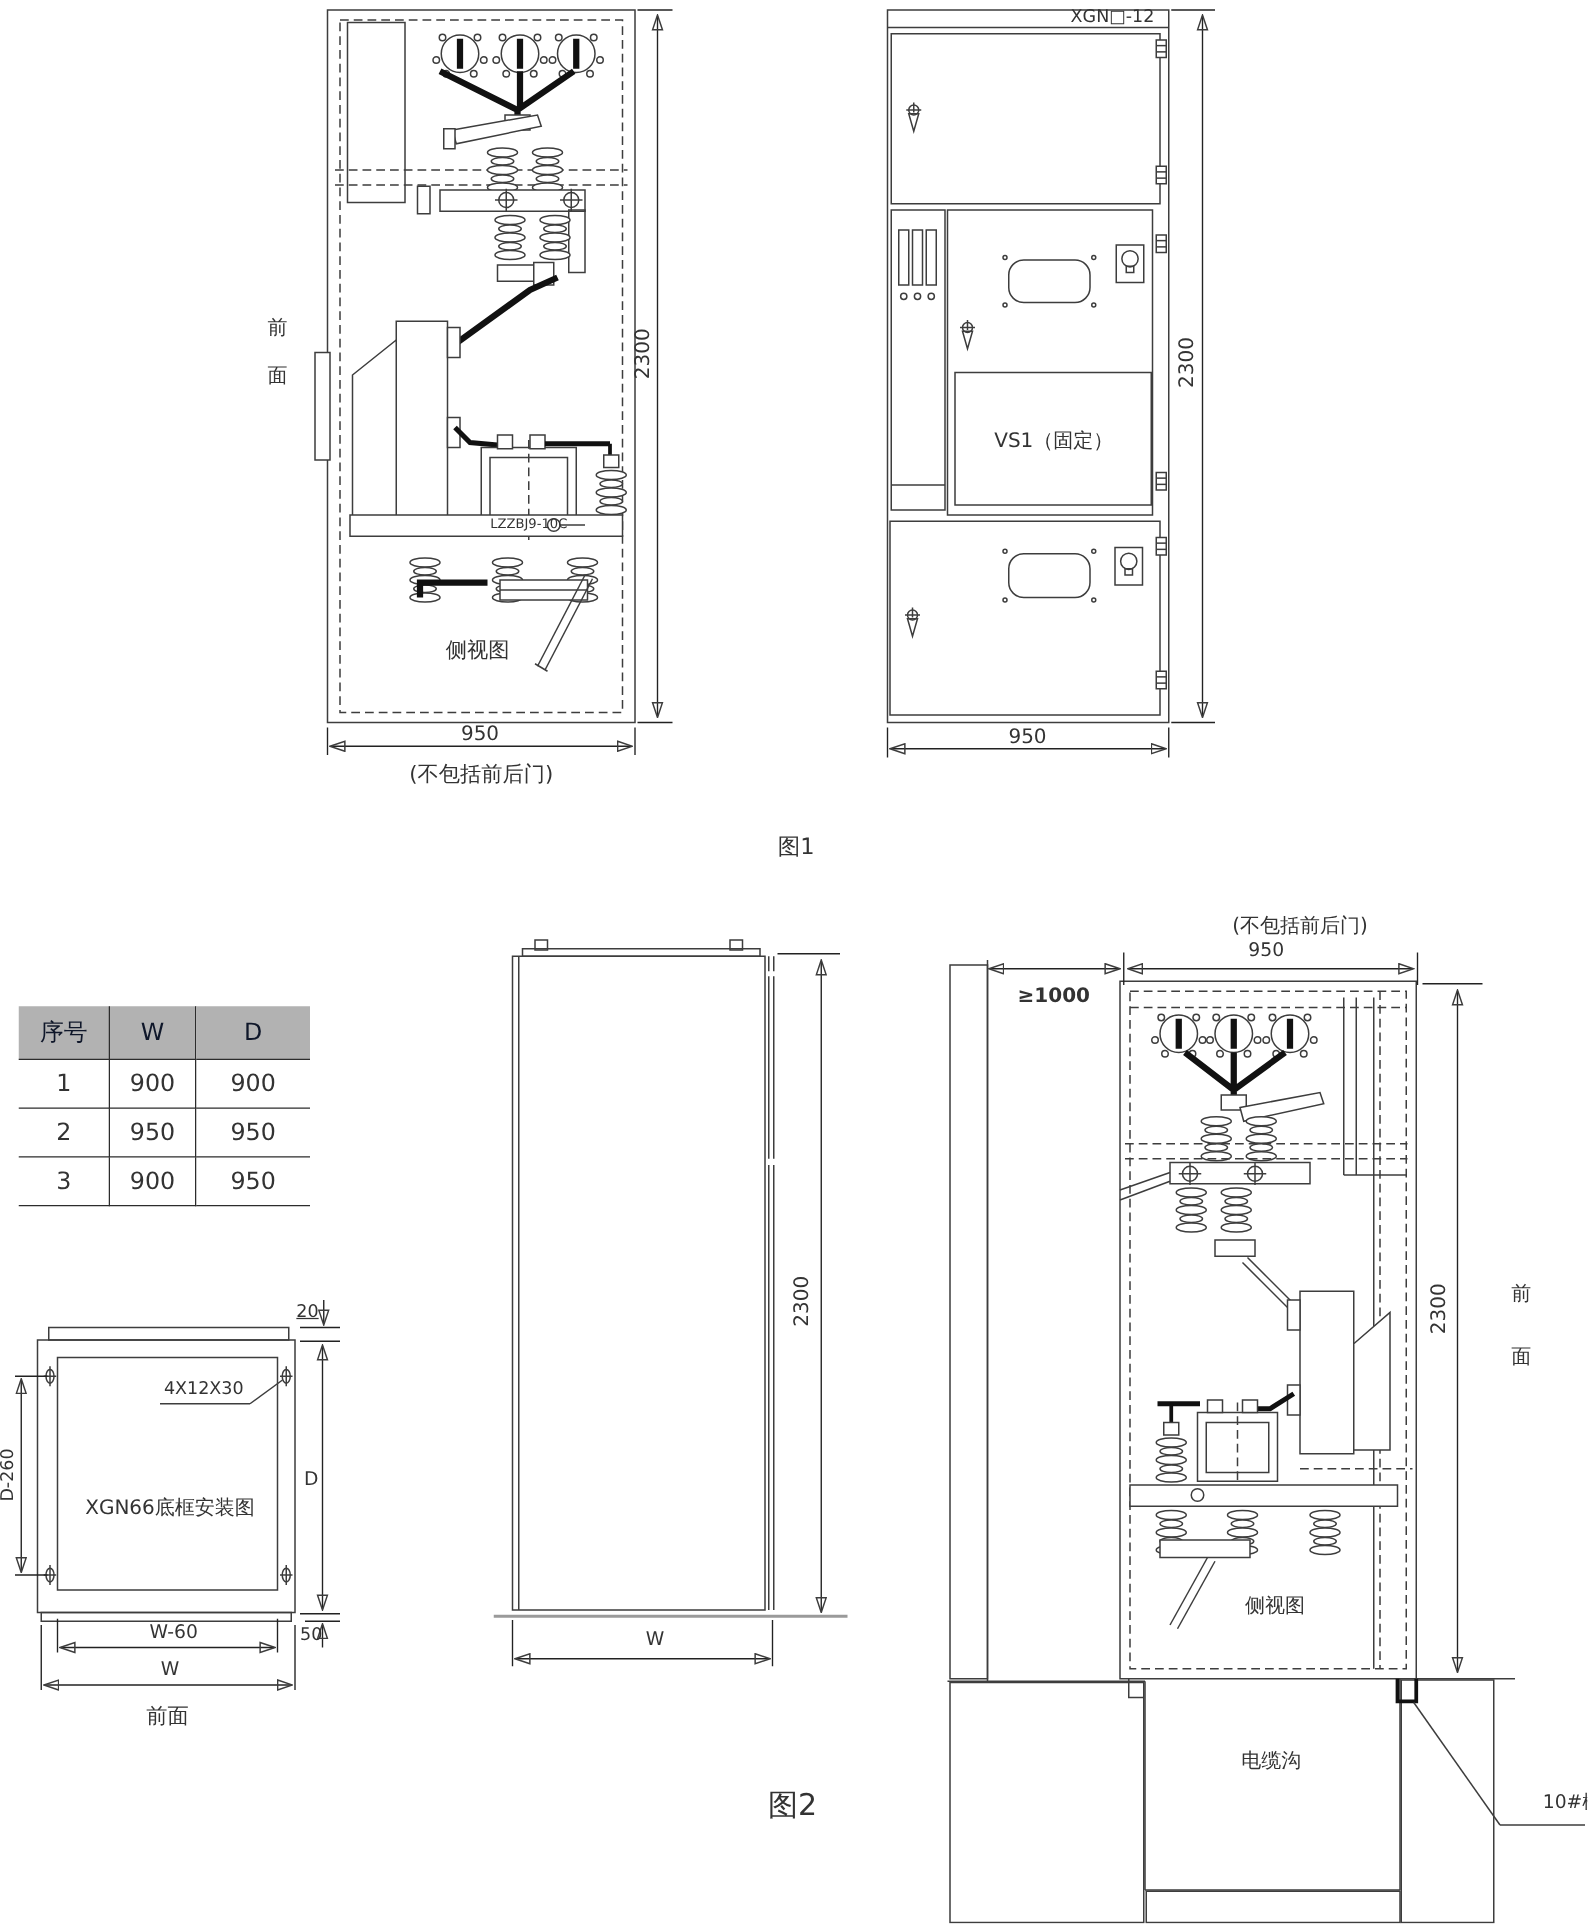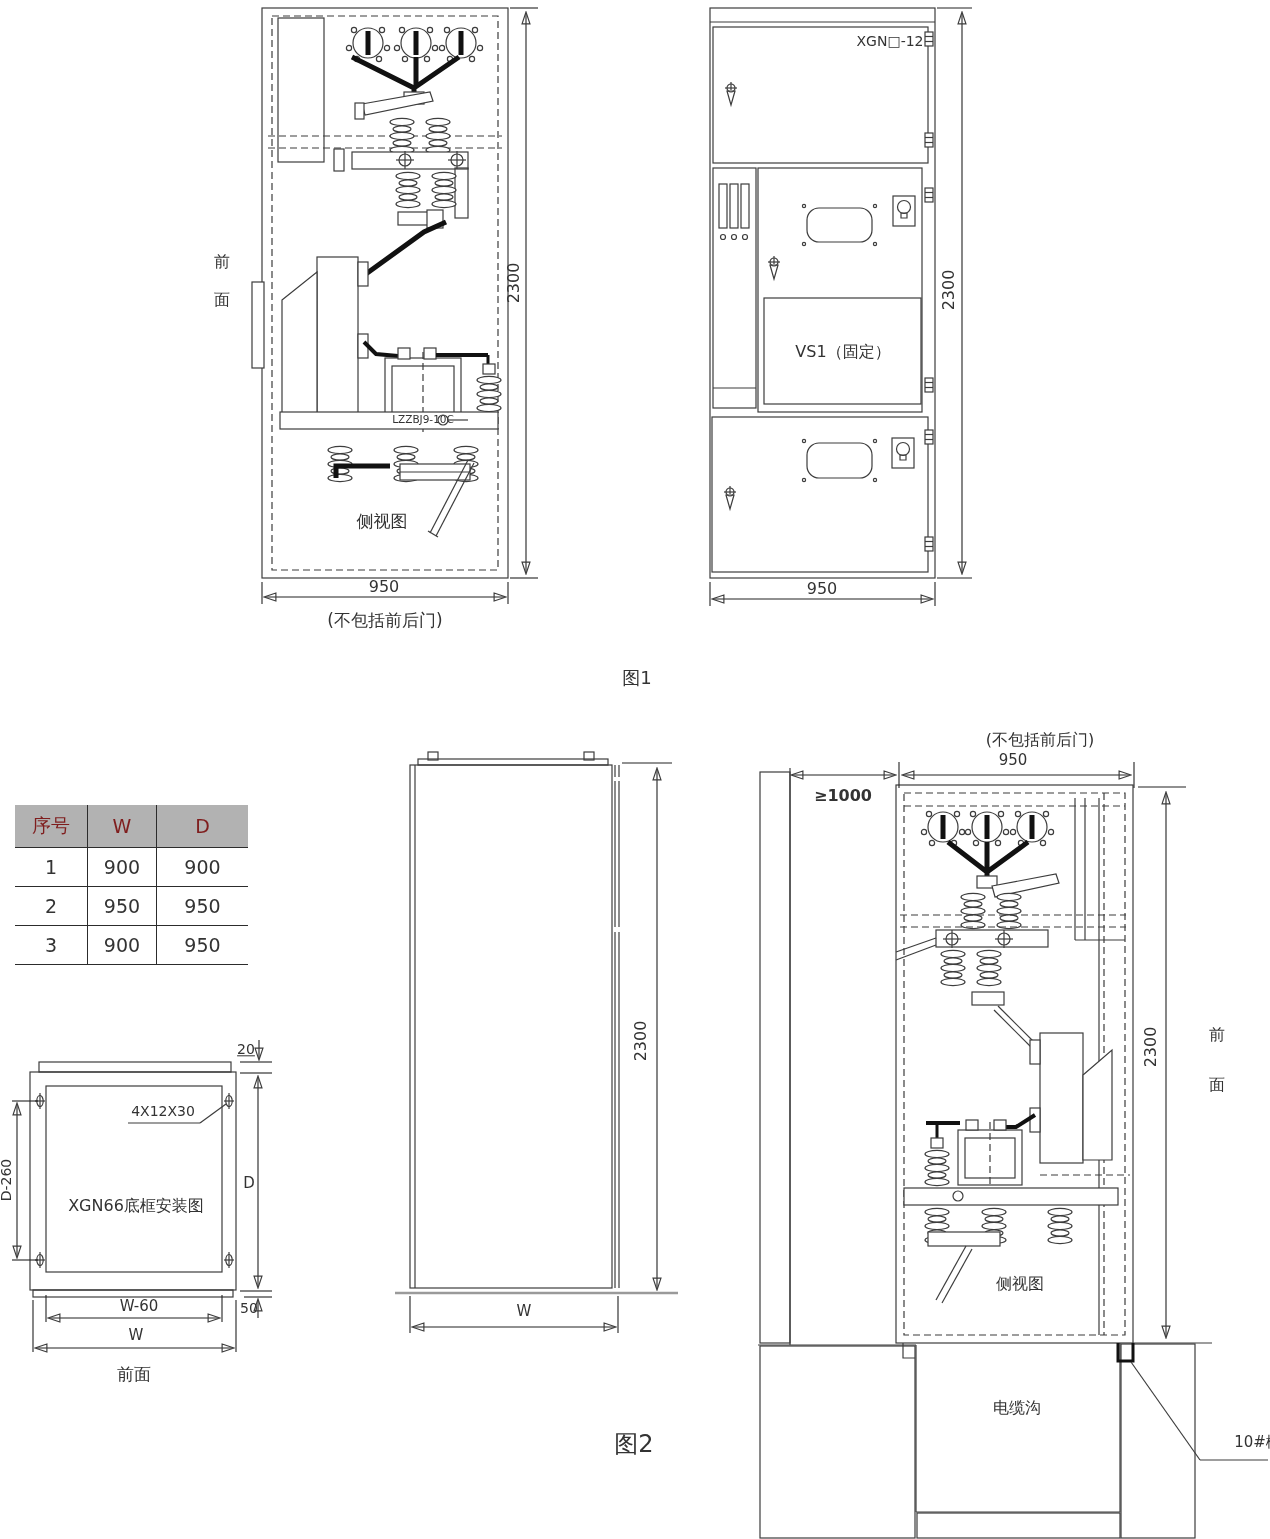--- a/index.html
+++ b/index.html
@@ -17,21 +17,21 @@
   .d .blk{fill:#111;stroke:none;}
   .t{position:absolute;white-space:nowrap;font-size:16px;color:#333;
      transform:translate(-50%,-50%);line-height:1.1;}
   .vr{transform:translate(-50%,-50%) rotate(-90deg);}
   
   #sizetab{position:absolute;left:15px;top:805px;display:grid;
            grid-template-columns:73px 69px 91px;grid-auto-rows:auto;}
   #sizetab .c0,#sizetab .c1{border-right:1.6px solid #2c2c2c;}
   #sizetab .cell{display:flex;align-items:center;justify-content:center;
                  height:38px;border-bottom:1.6px solid #2c2c2c;font-size:19px;}
-  #sizetab .hd{background:#b2b2b2;color:#7f1d1d;height:42px;}
+  #sizetab .hd{background:#b2b2b2;color:#0f172a;height:42px;}
 </style>
 </head>
 <body>
 
 <div id="page">
 
 <svg id="art" class="d" width="1270" height="1539" viewBox="0 0 1270 1539">
   <defs>
     <marker id="ma" viewBox="0 0 12 10" refX="11" refY="5" markerWidth="12" markerHeight="9" orient="auto-start-reverse">
           <path d="M0,1 L12,5 L0,9 z" fill="#222" stroke="none"></path>
@@ -317,21 +317,21 @@
 </svg>
 
 <div class="t" style="left:222px;top:262px;">前</div>
 <div class="t" style="left:222px;top:300px;">面</div>
 <div class="t vr" style="left:514px;top:283px;">2300</div>
 <div class="t" style="left:384px;top:587px;">950</div>
 <div class="t" style="left:385px;top:620px;font-size:17px;">(不包括前后门)</div>
 <div class="t" style="left:382px;top:521px;font-size:17px;">侧视图</div>
 <div class="t" style="left:423px;top:392px;font-size:10.5px;margin-top:28px;">LZZBJ9-10C</div>
 
-<div class="t" style="left:890px;top:14px;font-size:14px;margin-top:28px;">XGN□-12</div>
+<div class="t" style="left:890px;top:14px;font-size:14px;">XGN□-12</div>
 <div class="t" style="left:843px;top:352px;font-size:16px;">VS1（固定）</div>
 <div class="t vr" style="left:949px;top:290px;">2300</div>
 <div class="t" style="left:822px;top:589px;">950</div>
 <div class="t" style="left:637px;top:678px;font-size:18px;">图1</div>
 
 <div id="sizetab">
   <div class="cell hd c0">序号</div>
   <div class="cell hd c1">W</div>
   <div class="cell hd">D</div>
   <div class="cell c0">1</div>

